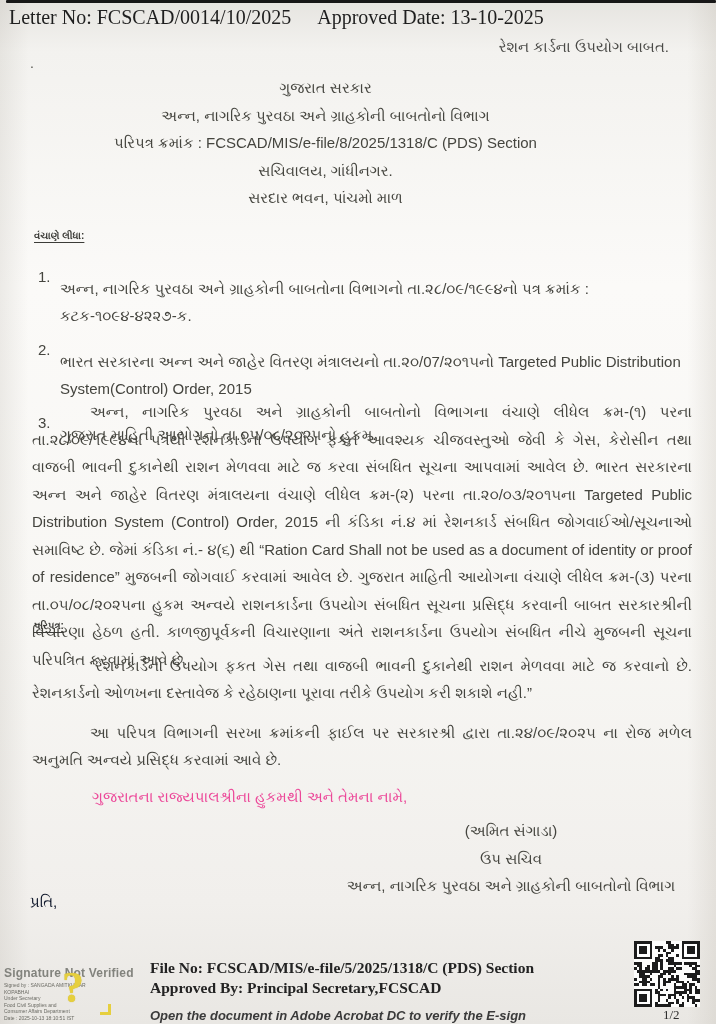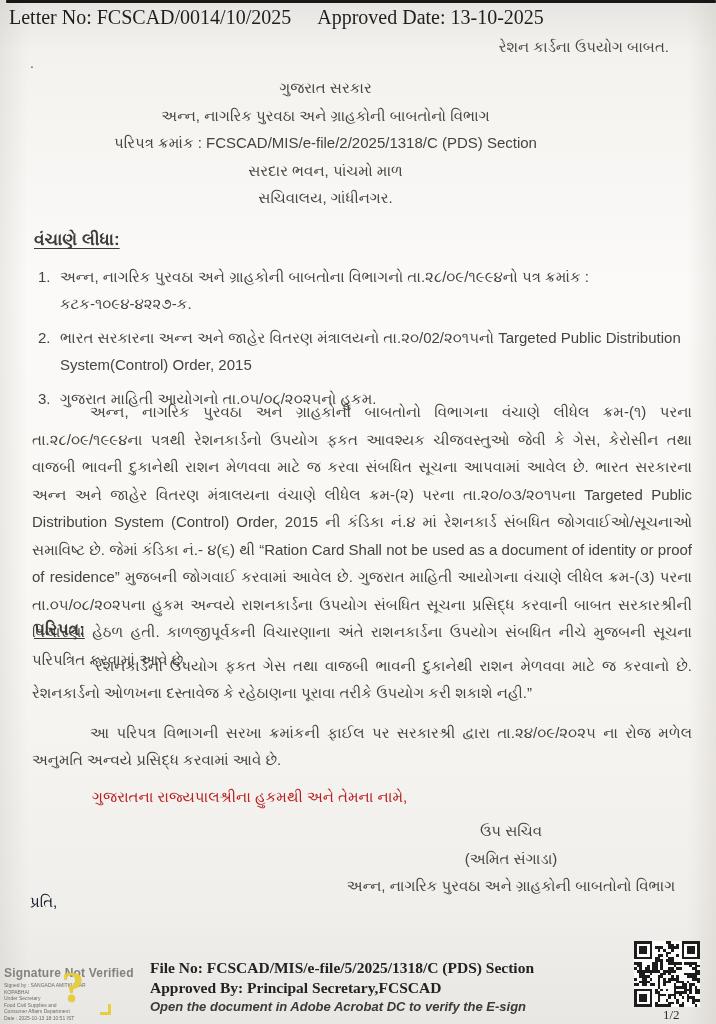--- a/index.html
+++ b/index.html
@@ -11,97 +11,97 @@
       linear-gradient(180deg,#e6e4e0 0%,#f3f2ef 5%,#fbfaf8 28%,#f8f7f4 60%,#f1efec 88%,#e9e7e3 100%);
     color:#40403d;
   }
   .abs{position:absolute;}
   .top-rule{top:0;left:6px;right:0;height:3px;background:#171717;border-radius:1px;}
   .letter-line{top:6px;left:9px;width:700px;font-family:"Liberation Serif",serif;font-size:20px;color:#1e1e1e;white-space:nowrap;}
   .letter-line .gap{display:inline-block;width:26px;}
   .subject{top:38px;right:47px;font-size:15px;color:#4a4a47;}
   .stray{top:55px;left:30px;font-size:14px;color:#55554f;}
   .center-head{top:74px;left:0;width:627px;text-align:center;font-size:15px;line-height:27.5px;color:#45453f;margin-left:12px;}
-  .sec-heading{font-size:17px;font-weight:bold;color:#3c3c38;text-decoration:underline;text-underline-offset:3px;}
+  .sec-heading{font-size:10px;font-weight:bold;color:#3c3c38;text-decoration:underline;text-underline-offset:3px;}
   .read-heading{top:230px;left:34px;}
   .read-list{top:263px;left:38px;width:656px;font-size:15px;line-height:27px;color:#45453f;}
   .read-item{display:flex;margin-bottom:7px;}
   .read-item .num{width:22px;flex:0 0 22px;}
-  .read-item .txt{flex:1;}
+  .read-item .txt{flex:1;margin-top:12px;}
   .para{left:32px;width:660px;font-size:15px;line-height:27.5px;text-align:justify;text-indent:58px;color:#44443e;}
   .main-para{top:398px;}
   .circ-heading{top:620px;left:34px;}
   .quote-para{top:652px;line-height:27px;}
   .approval-para{top:719px;line-height:27px;}
-  .by-order{top:788px;left:92px;font-size:15px;color:#b91c1c;}
+  .by-order{top:788px;left:92px;font-size:15px;color:#ec4899;}
   .sig-block{top:817px;left:325px;width:372px;text-align:center;font-size:15px;line-height:27.5px;color:#45453f;}
   .to-label{top:893px;left:30px;font-size:15px;color:#0f172a;}
 
   
   .stamp{top:966px;left:4px;width:150px;}
   .stamp-title{font-size:12px;font-weight:bold;color:#82837d;letter-spacing:.2px;}
   .stamp-lines{margin-top:2px;font-size:5px;line-height:6.5px;color:#6b6b64;}
   .stamp-q{position:absolute;top:0;left:58px;font-size:44px;line-height:44px;font-weight:bold;color:#e6cf3e;text-shadow:0 0 1px #c9b32a;font-family:"Liberation Serif",serif;}
   .stamp-corner{position:absolute;left:96px;top:38px;width:8px;height:8px;border-right:3px solid #e6cf3e;border-bottom:3px solid #e6cf3e;}
 
   
   .file-block{top:958px;left:150px;width:430px;text-align:left;font-family:"Liberation Serif",serif;color:#232323;}
   .file-line{font-size:15.5px;font-weight:600;line-height:20px;}
-  .esign-note{margin-top:1px;font-size:13px;font-weight:bold;font-style:italic;font-family:"Liberation Sans",sans-serif;color:#3a3a3a;}
+  .esign-note{margin-top:10px;font-size:13px;font-weight:bold;font-style:italic;font-family:"Liberation Sans",sans-serif;color:#3a3a3a;}
 
   .qr{top:941px;left:634px;width:66px;height:66px;}
   .page-num{top:1007px;left:663px;font-family:"Liberation Serif",serif;font-size:13px;color:#2d2d2d;}
 </style>
 </head>
 <body>
 
 <div class="abs top-rule"></div>
 
 <div class="abs letter-line">
   <span>Letter No: FCSCAD/0014/10/2025</span><span class="gap"></span><span>Approved Date: 13-10-2025</span>
 </div>
 
 <div class="abs subject">રેશન કાર્ડના ઉપયોગ બાબત.</div>
 
 <div class="abs stray">.</div>
 
 <div class="abs center-head">
   <div>ગુજરાત સરકાર</div>
   <div>અન્ન, નાગરિક પુરવઠા અને ગ્રાહકોની બાબતોનો વિભાગ</div>
-  <div>પરિપત્ર ક્રમાંક :  FCSCAD/MIS/e-file/2/2025/1318/C (PDS) Section</div>
+  <div>પરિપત્ર ક્રમાંક :  FCSCAD/MIS/e-file/8/2025/1318/C (PDS) Section</div>
+  <div>સચિવાલય, ગાંધીનગર.</div>
   <div>સરદાર ભવન, પાંચમો માળ</div>
-  <div>સચિવાલય, ગાંધીનગર.</div>
 </div>
 
 <div class="abs sec-heading read-heading">વંચાણે લીધા:</div>
 <div class="abs read-list">
   <div class="read-item">
     <span class="num">1.</span>
     <span class="txt">અન્ન, નાગરિક પુરવઠા અને ગ્રાહકોની બાબતોના વિભાગનો તા.૨૮/૦૯/૧૯૯૪નો પત્ર ક્રમાંક : કટક-૧૦૯૪-૪૨૨૭-ક.</span>
   </div>
   <div class="read-item">
     <span class="num">2.</span>
-    <span class="txt">ભારત સરકારના અન્ન અને જાહેર વિતરણ મંત્રાલયનો તા.૨૦/02/૨૦૧૫નો Targeted Public Distribution System(Control) Order, 2015</span>
+    <span class="txt">ભારત સરકારના અન્ન અને જાહેર વિતરણ મંત્રાલયનો તા.૨૦/07/૨૦૧૫નો Targeted Public Distribution System(Control) Order, 2015</span>
   </div>
   <div class="read-item">
     <span class="num">3.</span>
     <span class="txt">ગુજરાત માહિતી આયોગનો તા.૦૫/૦૮/૨૦૨૫નો હુકમ.</span>
   </div>
 </div>
 
 <div class="abs para main-para">અન્ન, નાગરિક પુરવઠા અને ગ્રાહકોની બાબતોનો વિભાગના વંચાણે લીધેલ ક્રમ-(૧) પરના તા.૨૮/૦૯/૧૯૯૪ના પત્રથી રેશનકાર્ડનો ઉપયોગ ફકત આવશ્યક ચીજવસ્તુઓ જેવી કે ગેસ, કેરોસીન તથા વાજબી ભાવની દુકાનેથી રાશન મેળવવા માટે જ કરવા સંબધિત સૂચના આપવામાં આવેલ છે. ભારત સરકારના અન્ન અને જાહેર વિતરણ મંત્રાલયના વંચાણે લીધેલ ક્રમ-(૨) પરના તા.૨૦/૦૩/૨૦૧૫ના Targeted Public Distribution System (Control) Order, 2015 ની કંડિકા નં.૪ માં રેશનકાર્ડ સંબધિત જોગવાઈઓ/સૂચનાઓ સમાવિષ્ટ છે. જેમાં કંડિકા નં.- ૪(૬) થી “Ration Card Shall not be used as a document of identity or proof of residence” મુજબની જોગવાઈ કરવામાં આવેલ છે. ગુજરાત માહિતી આયોગના વંચાણે લીધેલ ક્રમ-(૩) પરના તા.૦૫/૦૮/૨૦૨૫ના હુકમ અન્વયે રાશનકાર્ડના ઉપયોગ સંબધિત સૂચના પ્રસિદ્ધ કરવાની બાબત સરકારશ્રીની વિચારણા હેઠળ હતી. કાળજીપૂર્વકની વિચારણાના અંતે રાશનકાર્ડના ઉપયોગ સંબધિત નીચે મુજબની સૂચના પરિપત્રિત કરવામાં આવે છે.</div>
 
 <div class="abs sec-heading circ-heading">પરિપત્ર:</div>
 <div class="abs para quote-para">“રેશનકાર્ડનો ઉપયોગ ફકત ગેસ તથા વાજબી ભાવની દુકાનેથી રાશન મેળવવા માટે જ કરવાનો છે. રેશનકાર્ડનો ઓળખના દસ્તાવેજ કે રહેઠાણના પૂરાવા તરીકે ઉપયોગ કરી શકાશે નહી.”</div>
 <div class="abs para approval-para">આ પરિપત્ર વિભાગની સરખા ક્રમાંકની ફાઈલ પર સરકારશ્રી દ્વારા તા.૨૪/૦૯/૨૦૨૫ ના રોજ મળેલ અનુમતિ અન્વયે પ્રસિદ્ધ કરવામાં આવે છે.</div>
 <div class="abs by-order">ગુજરાતના રાજ્યપાલશ્રીના હુકમથી અને તેમના નામે,</div>
 
 <div class="abs sig-block">
+  <div>(અમિત સંગાડા)</div>
   <div>ઉપ સચિવ</div>
-  <div>(અમિત સંગાડા)</div>
   <div>અન્ન, નાગરિક પુરવઠા અને ગ્રાહકોની બાબતોનો વિભાગ</div>
 </div>
 
 <div class="abs to-label">પ્રતિ,</div>
 
 <div class="abs stamp">
   <div class="stamp-title">Signature Not Verified</div>
   <div class="stamp-lines">
     <div>Signed by : SANGADA AMITKUMAR</div>
     <div>KOPABHAI</div>

